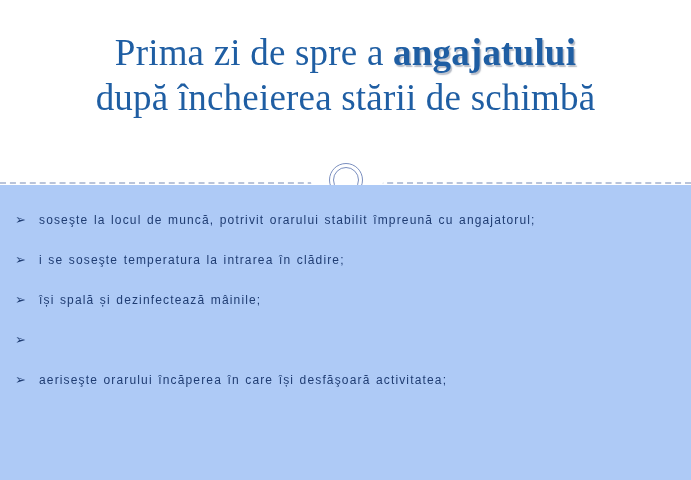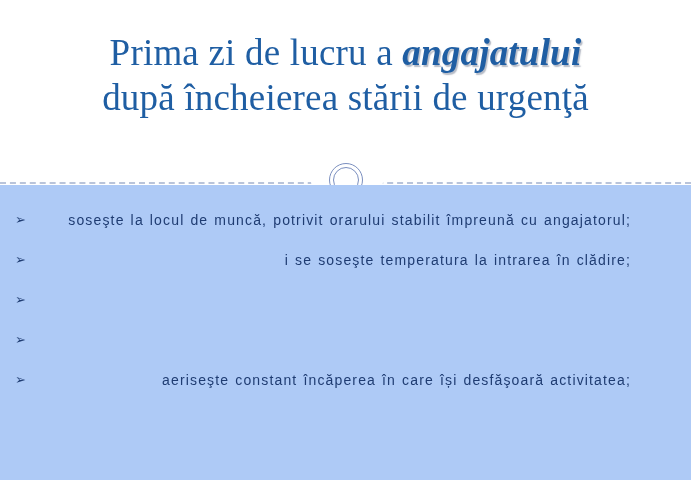--- a/index.html
+++ b/index.html
@@ -36,21 +36,20 @@
     letter-spacing: 0.2px;
   }
   .title-line {
     display: block;
     white-space: nowrap;
   }
   .title-strong {
     font-weight: bold;
     color: #1f5ea3;
     text-shadow: 1.5px 1.5px 1.2px rgba(120,130,150,0.55);
-    font-style: italic;
   }
 
   
   .divider {
     position: absolute;
     top: 182px;
     left: 0;
     width: 691px;
     height: 0;
   }
@@ -122,36 +121,35 @@
     position: absolute;
     left: 15px;
     top: 0px;
     color: #1f3c72;
     font-size: 13px;
     line-height: 18px;
   }
   .bullet-text {
     display: block;
     color: #1f3c72;
-    font-size: 14px;
+    font-size: 12px;
     line-height: 18px;
     letter-spacing: 1.15px;
     word-spacing: 1px;
     white-space: pre-wrap;
-    text-align: right;
   }
 </style>
 </head>
 <body>
 
 <div class="slide">
 
   <div class="title-block">
-    <span class="title-line"><span>Prima zi de lucru a </span><span class="title-strong">angajatului</span></span>
-    <span class="title-line">după încheierea stării de urgenţă</span>
+    <span class="title-line"><span>Prima zi de spre a </span><span class="title-strong">angajatului</span></span>
+    <span class="title-line">după încheierea stării de schimbă</span>
   </div>
 
   <div class="divider">
     <div class="divider-rule"></div>
     <div class="divider-gap"></div>
     <div class="ring-outer"></div>
     <div class="ring-inner"></div>
   </div>
 
   <div class="panel">
@@ -162,27 +160,28 @@
         <span class="bullet-text">soseşte la locul de muncă, potrivit orarului stabilit împreună cu angajatorul;</span>
       </div>
 
       <div class="bullet-item">
         <span class="bullet-marker">➢</span>
         <span class="bullet-text">i se soseşte temperatura la intrarea în clădire;</span>
       </div>
 
       <div class="bullet-item">
         <span class="bullet-marker">➢</span>
+        <span class="bullet-text">își spală și dezinfectează mâinile;</span>
       </div>
 
       <div class="bullet-item">
         <span class="bullet-marker">➢</span>
       </div>
 
       <div class="bullet-item">
         <span class="bullet-marker">➢</span>
-        <span class="bullet-text">aeriseşte constant încăperea în care își desfăşoară activitatea;</span>
+        <span class="bullet-text">aeriseşte orarului încăperea în care își desfăşoară activitatea;</span>
       </div>
 
     </div>
   </div>
 
 </div>
 
 </body></html>

